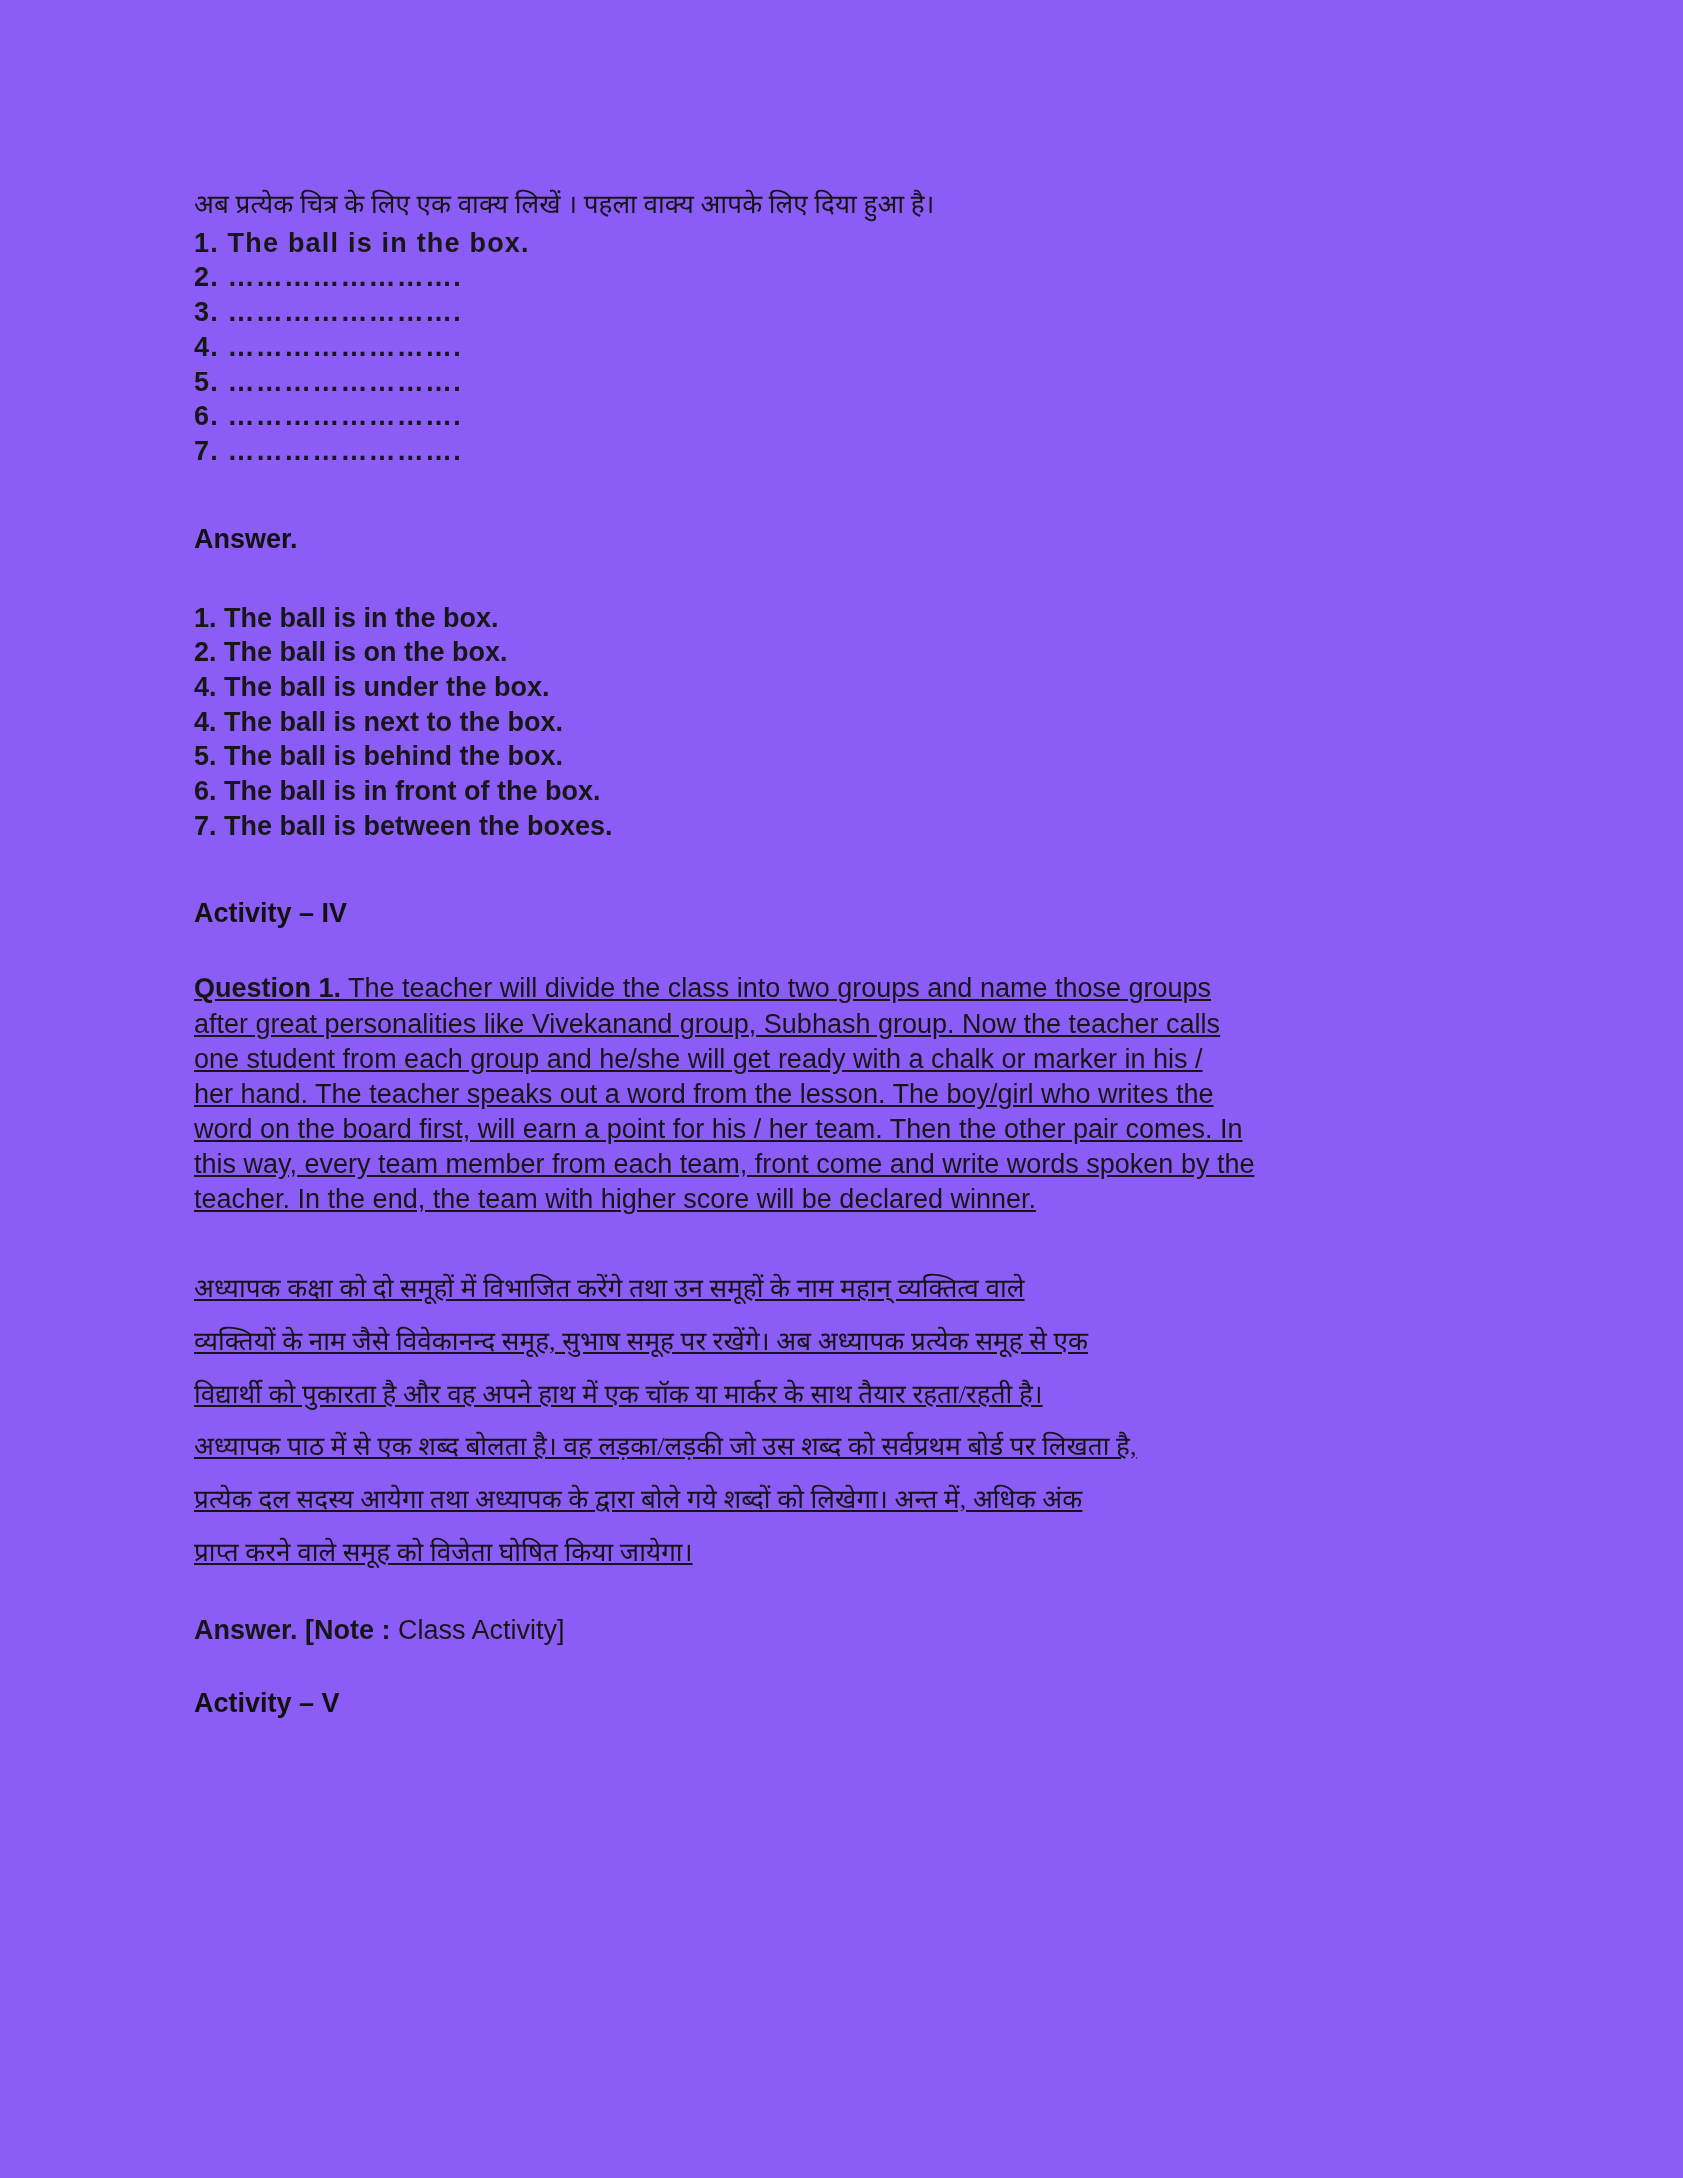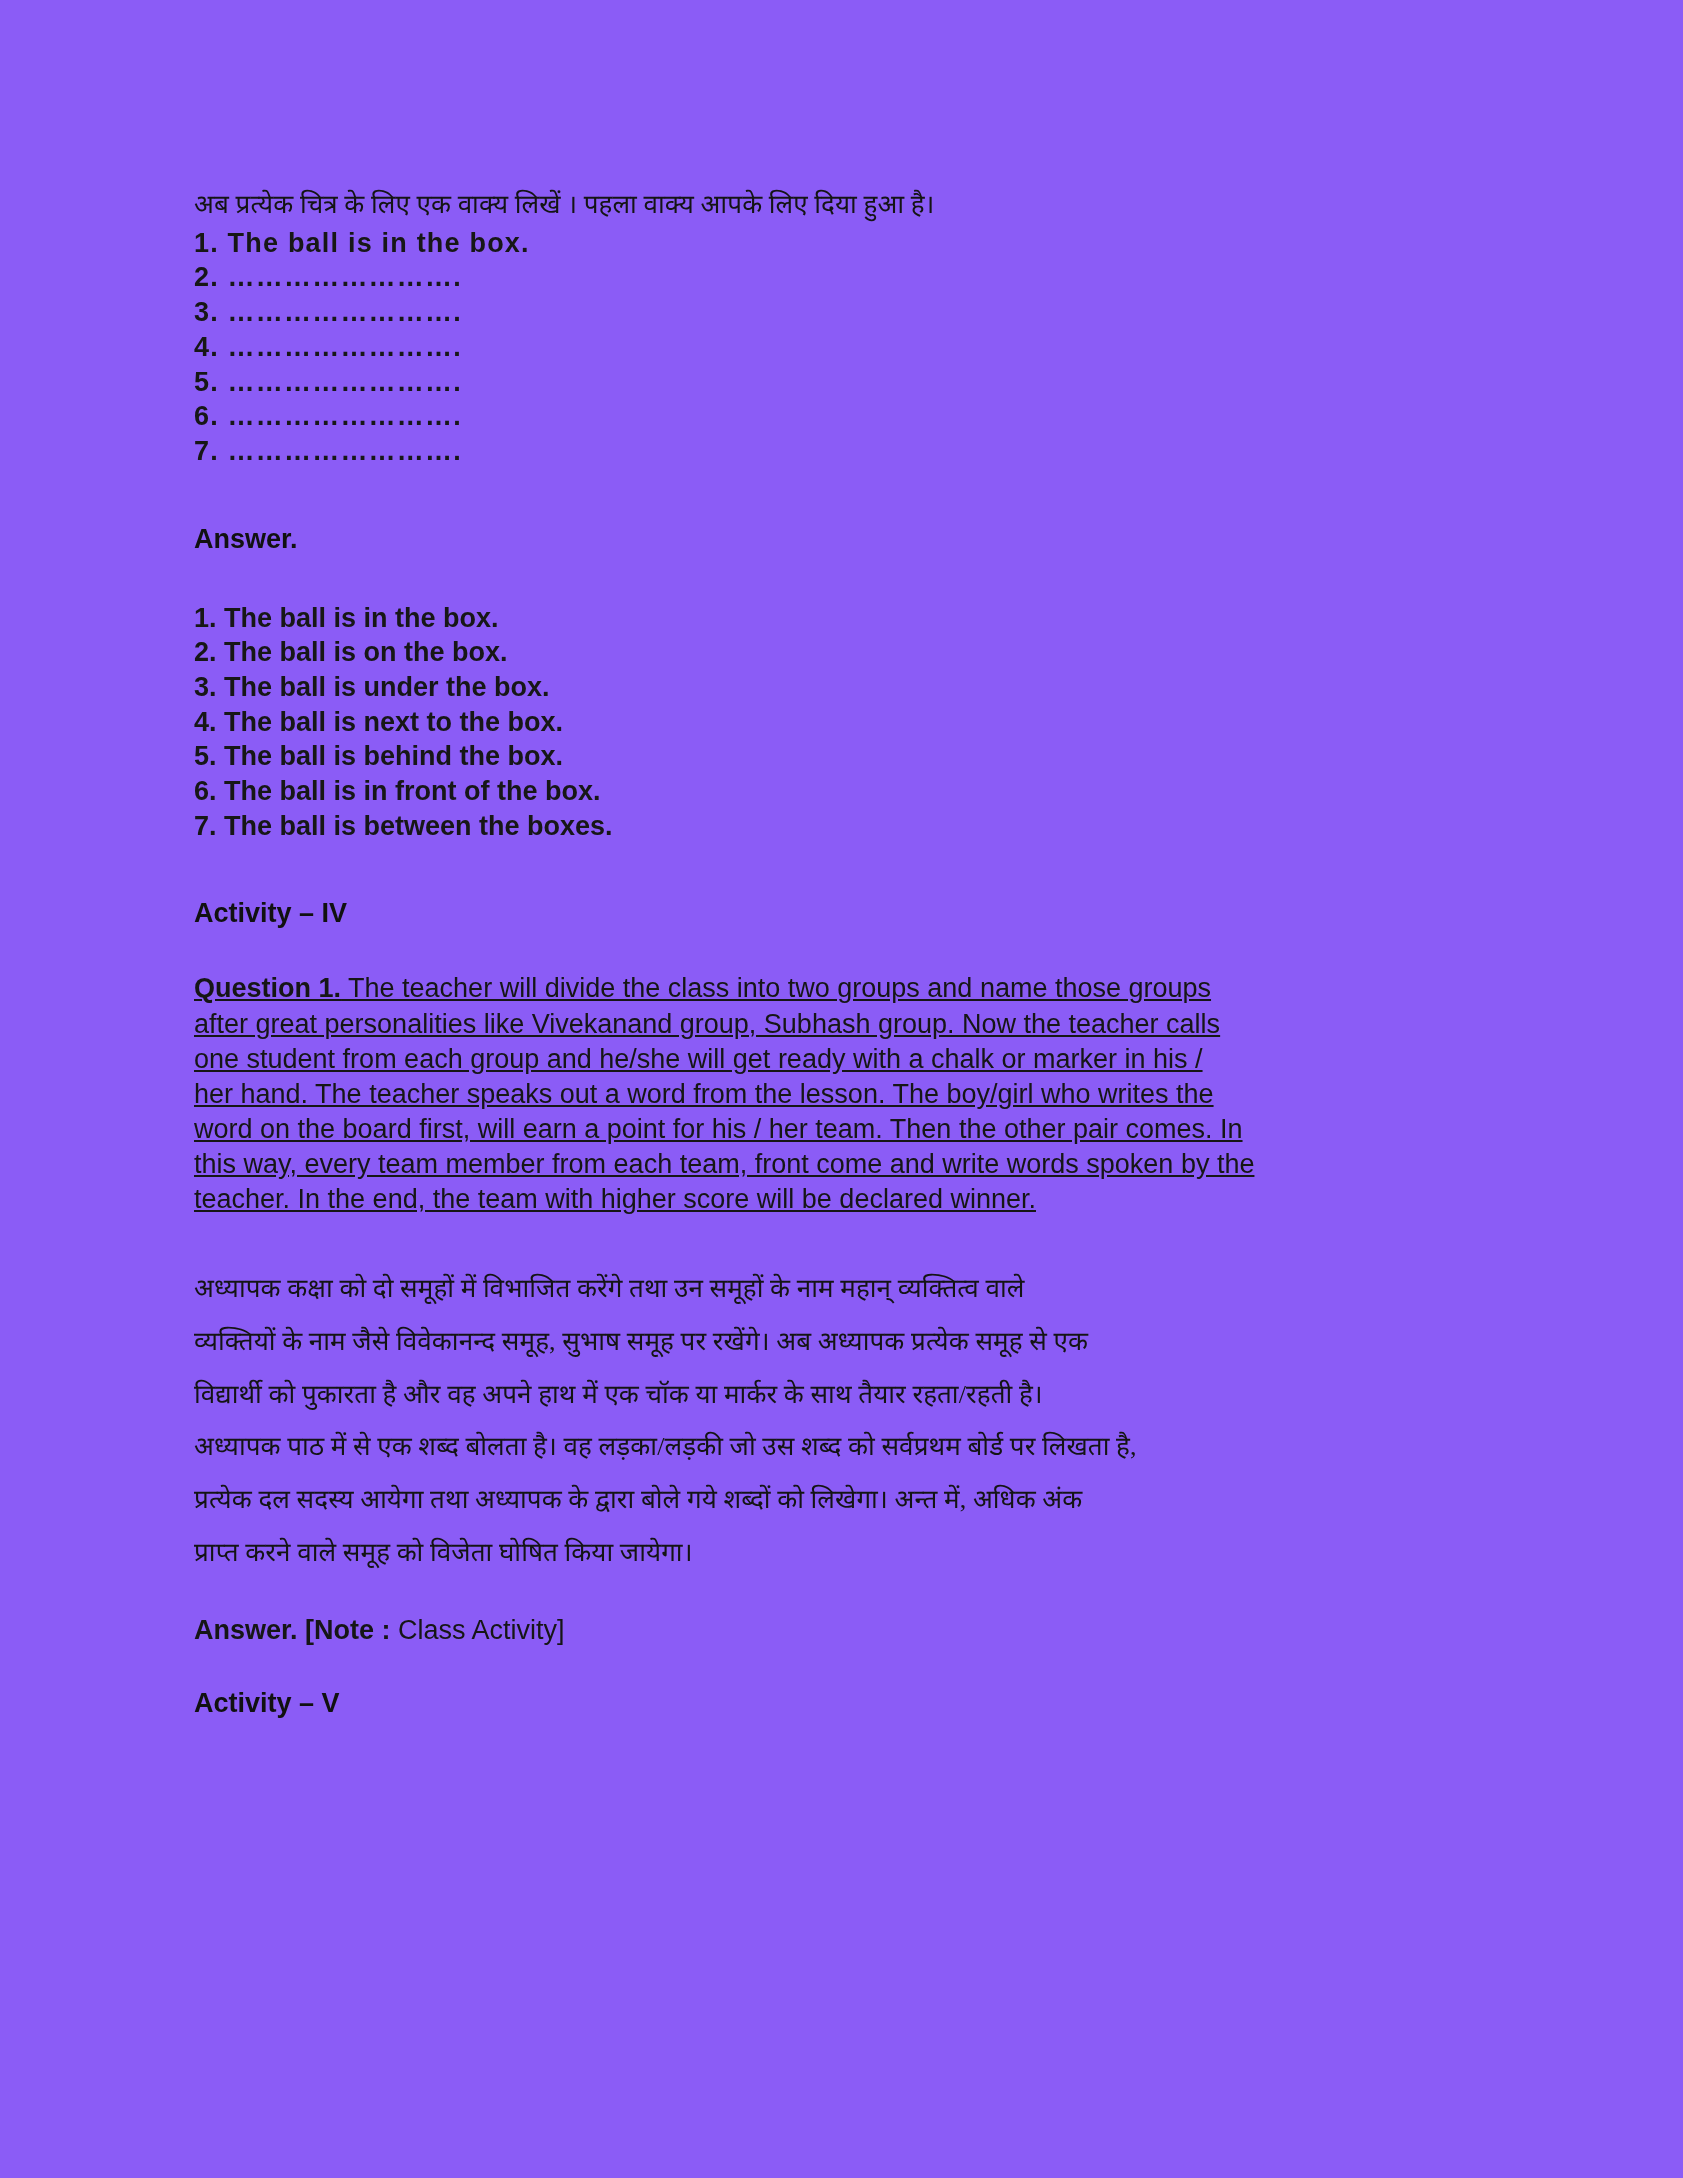--- a/index.html
+++ b/index.html
@@ -77,20 +77,21 @@
     text-decoration: underline;
   }
 
   .hi-para {
     font-family: "Liberation Serif", "DejaVu Serif", serif;
     font-size: 26px;
     width: 1307px;
   }
   .hi-para .hi-line {
     margin-bottom: 19px;
+    text-decoration: underline;
   }
 
   .answer-note {
     font-size: 27px;
     color: #161616;
   }
   .answer-note .bold { font-weight: bold; }
 </style>
 </head>
 <body>
@@ -112,21 +113,21 @@
 
     <div class="gap-lg"></div>
 
     <div class="heading">Answer.</div>
 
     <div class="gap-md"></div>
 
     <div class="list-block">
       <div class="en-line">1. The ball is in the box.</div>
       <div class="en-line">2. The ball is on the box.</div>
-      <div class="en-line">3. The ball is under the box.</div>
+      <div class="en-line">4. The ball is under the box.</div>
       <div class="en-line">4. The ball is next to the box.</div>
       <div class="en-line">5. The ball is behind the box.</div>
       <div class="en-line">6. The ball is in front of the box.</div>
       <div class="en-line">7. The ball is between the boxes.</div>
     </div>
 
     <div class="gap-lg"></div>
 
     <div class="heading">Activity – IV</div>
 

